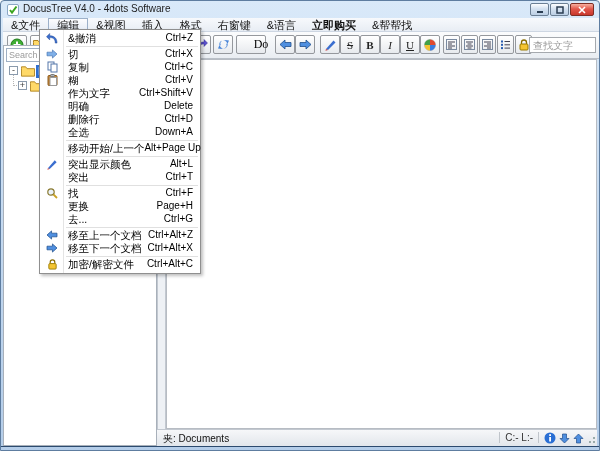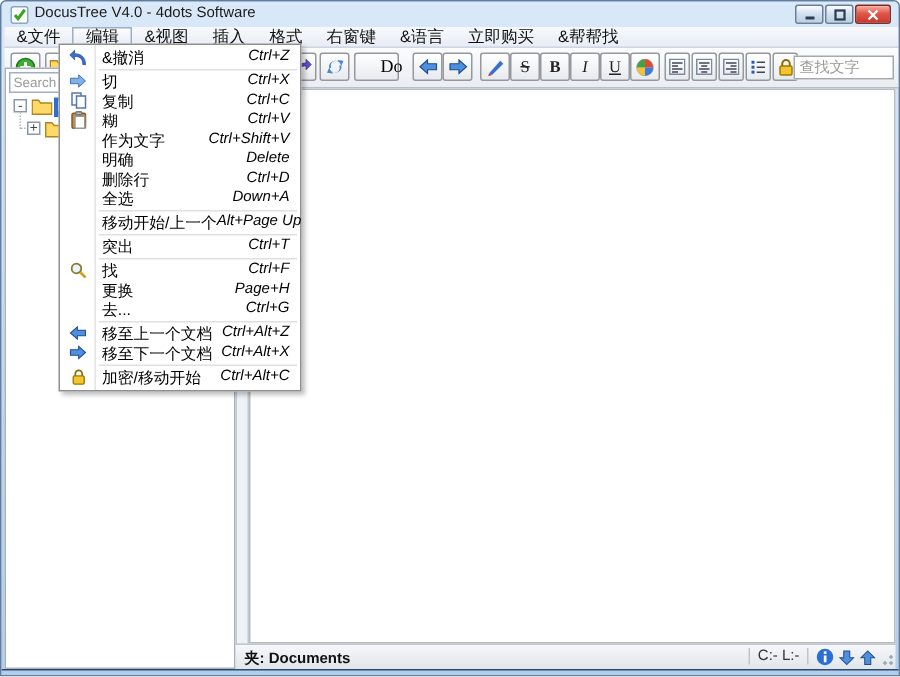--- a/index.html
+++ b/index.html
@@ -17,21 +17,21 @@
   .winbtn { width:19px; height:13px; border:1px solid #6b7f94; border-radius:2px;
     background:linear-gradient(180deg,#fdfeff,#d3e1f0 45%,#bccfe4); display:flex; align-items:center; justify-content:center;
     font-size:8px; color:#2a3d52; line-height:1; }
   .winbtn.close { width:24px; background:linear-gradient(180deg,#f7b0a0,#e2574b 45%,#c8372c); border-color:#7e2e25; color:#fff; font-weight:bold; }
   
   .menubar { position:absolute; left:2px; top:17px; width:596px; height:14px;
     background:linear-gradient(180deg,#f7f9fc,#e8edf4); border-bottom:1px solid #cdd6e2;
     display:flex; font-size:11px; color:#111; }
   .menubar-item { padding:0 8px; height:14px; line-height:14px; cursor:default; }
   .menubar-item.active { background:linear-gradient(180deg,#fdfdfe,#e4ebf5); border:1px solid #9cb0c9; line-height:12px; }
-  .menubar-item.bold { font-weight:normal; }
+  .menubar-item.bold { font-weight:bold; }
   
   .toolbar { position:absolute; left:2px; top:31px; width:596px; height:27px;
     background:linear-gradient(180deg,#fbfcfd,#e9edf2); border-bottom:1px solid #b9bfc7; }
   .tbtn { position:absolute; top:3px; width:20px; height:19px; border:1px solid #95989d; border-radius:2px;
     background:linear-gradient(180deg,#ffffff,#e7eaee); display:flex; align-items:center; justify-content:center;
     font-size:11px; color:#222; }
   .tbtn.narrow { width:17px; }
   .tbtn.wide { width:30px; font-size:12px; color:#000;padding-left:20px; }
   .serif { font-family:"Liberation Serif",serif; }
   .tsearch { position:absolute; top:5px; left:526px; width:67px; height:16px; border:1px solid #a5a9ae;
@@ -47,36 +47,36 @@
   .connector { position:absolute; border-left:1px dotted #b5b5b5; }
   .connector-h { position:absolute; border-top:1px dotted #b5b5b5; }
   .tree-label-sel { position:absolute; background:#2f6fd0; color:#fff; font-size:10px; padding:0 2px; height:13px; line-height:13px; }
   
   .splitter { position:absolute; left:156px; top:58px; width:9px; height:370px;
     background:#eef1f5; border-left:1px solid #c2c8d0; border-right:1px solid #c2c8d0; }
   .editor { position:absolute; left:165px; top:58px; width:431px; height:370px; background:#fff; border:1px solid #b7bcc3; }
   
   .statusbar { position:absolute; left:156px; top:428px; width:440px; height:17px;
     background:linear-gradient(180deg,#f6f7f9,#e2e6eb); border-top:1px solid #c2c8d0; font-size:10px; color:#111; }
-  .status-left { position:absolute; left:6px; top:2px; font-weight:bold; }
+  .status-left { position:absolute; left:6px; top:2px; font-weight:normal; }
   .status-counters { position:absolute; right:58px; top:2px; color:#333; border-left:1px solid #c0c5cb; border-right:1px solid #c0c5cb; padding:0 5px; }
   .status-ic { position:absolute; top:1px; width:14px; height:14px; display:flex; align-items:center; justify-content:center; }
   .grip { position:absolute; right:1px; bottom:2px; width:8px; height:8px;
     background:radial-gradient(circle at 2px 6px,#9aa 1px,transparent 1.2px),
                radial-gradient(circle at 6px 6px,#9aa 1px,transparent 1.2px),
                radial-gradient(circle at 6px 2px,#9aa 1px,transparent 1.2px); }
   .bottomedge { position:absolute; left:0; top:445px; width:600px; height:1px; background:#2c4a6e; }
   
   .menu { position:absolute; left:38px; top:28px; width:162px; background:#fff;
     border:1px solid #8f8f8f; box-shadow:2px 2px 3px rgba(0,0,0,.25); z-index:50; padding:2px 0; }
   .menu::before { content:""; position:absolute; left:23px; top:0; bottom:0; width:1px; background:#e4e4e4; }
   .mi { position:relative; height:13px; display:flex; font-size:10.5px; color:#000; white-space:nowrap; }
   .mi-ic { position:absolute; left:4px; width:16px; height:12px; display:flex; align-items:center; justify-content:center; }
   .mi-label { margin-left:28px; }
-  .mi-sc { margin-left:auto; margin-right:7px; font-size:10px;font-style:italic; }
+  .mi-sc { margin-left:auto; margin-right:7px; font-size:10px; }
   .menu-sep { height:1px; background:#e0e0e0; margin:1px 2px 1px 26px; }
   svg { display:block; }
 </style>
 </head>
 <body>
 
 <div class="window">
 
   <div class="titlebar">
     <div class="title-icon">
@@ -317,20 +317,30 @@
       <span class="mi-sc">Down+A</span>
     </div>
     <div class="menu-sep"></div>
     <div class="mi">
       <span class="mi-ic"></span>
       <span class="mi-label">移动开始/上一个</span>
       <span class="mi-sc">Alt+Page Up</span>
     </div>
     <div class="menu-sep"></div>
     <div class="mi">
+      <span class="mi-ic">
+          <svg width="12" height="12" viewBox="0 0 13 13">
+            <path d="M2 11 L9.5 2.5 L11.5 4.5 L4 12 Z" fill="#3a6ecf"></path>
+            <path d="M2 11 L1.5 12.8 L4 12 Z" fill="#c33"></path>
+          </svg>
+        </span>
+      <span class="mi-label">突出显示颜色</span>
+      <span class="mi-sc">Alt+L</span>
+    </div>
+    <div class="mi">
       <span class="mi-ic"></span>
       <span class="mi-label">突出</span>
       <span class="mi-sc">Ctrl+T</span>
     </div>
     <div class="menu-sep"></div>
     <div class="mi">
       <span class="mi-ic">
           <svg width="12" height="12" viewBox="0 0 12 12">
             <circle cx="5" cy="5" r="3.2" fill="#eaf2fb" stroke="#8a7a30" stroke-width="1.2"></circle>
             <path d="M7.5 7.5 L11 11" stroke="#c9a227" stroke-width="1.8"></path>
@@ -369,18 +379,18 @@
       <span class="mi-sc">Ctrl+Alt+X</span>
     </div>
     <div class="menu-sep"></div>
     <div class="mi">
       <span class="mi-ic">
           <svg width="11" height="11" viewBox="0 0 12 12">
             <path d="M3.5 5 V3.5 A2.5 2.5 0 0 1 8.5 3.5 V5" fill="none" stroke="#8a6d00" stroke-width="1.3"></path>
             <rect x="2" y="5" width="8" height="6" rx="1" fill="#f5c531" stroke="#9a7b00"></rect>
           </svg>
         </span>
-      <span class="mi-label">加密/移动开始</span>
+      <span class="mi-label">加密/解密文件</span>
       <span class="mi-sc">Ctrl+Alt+C</span>
     </div>
   </div>
 
 </div>
 
 </body></html>

